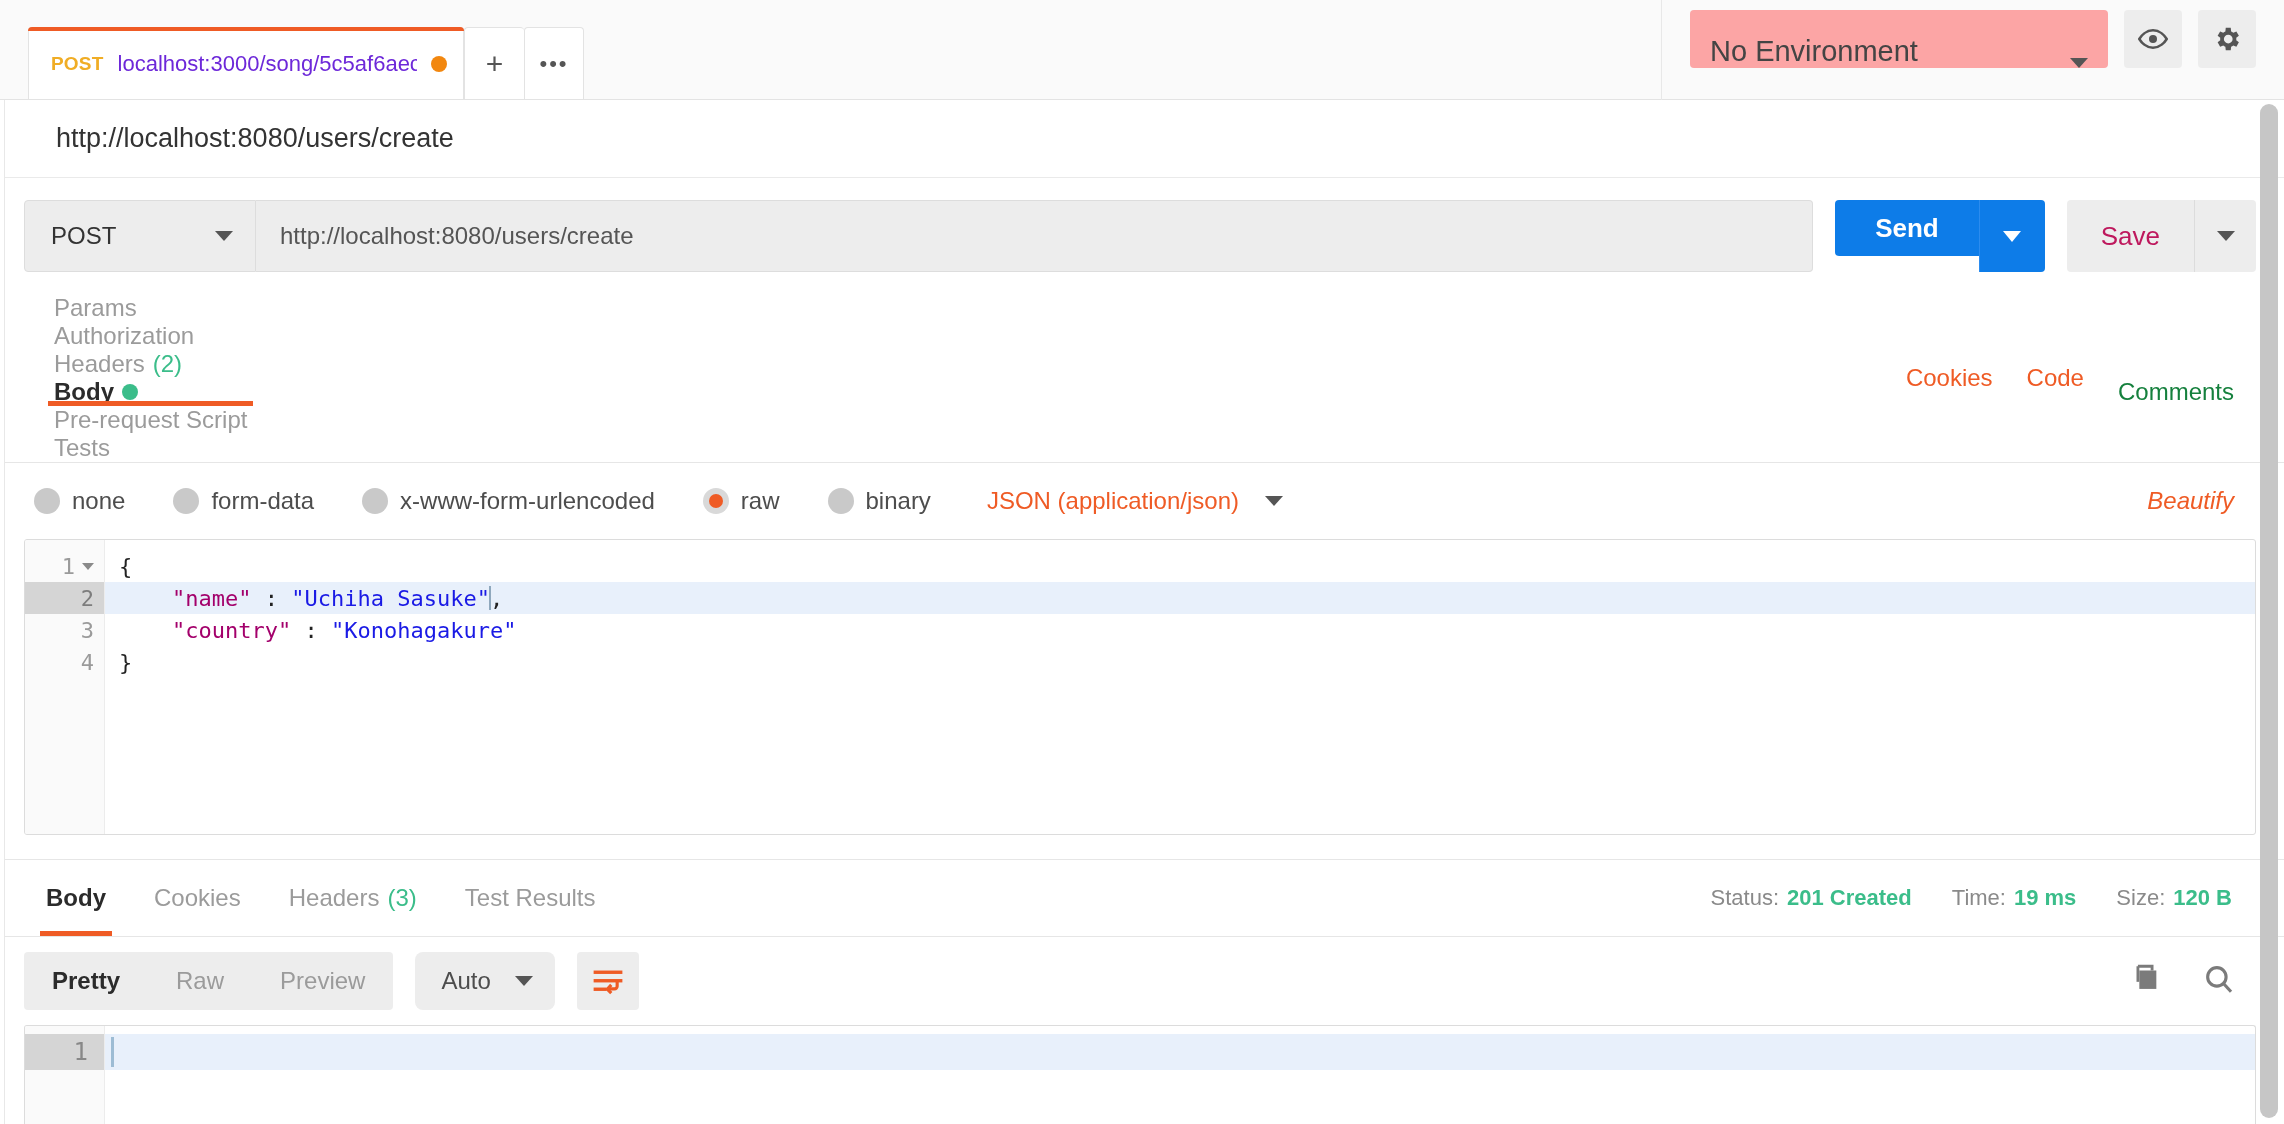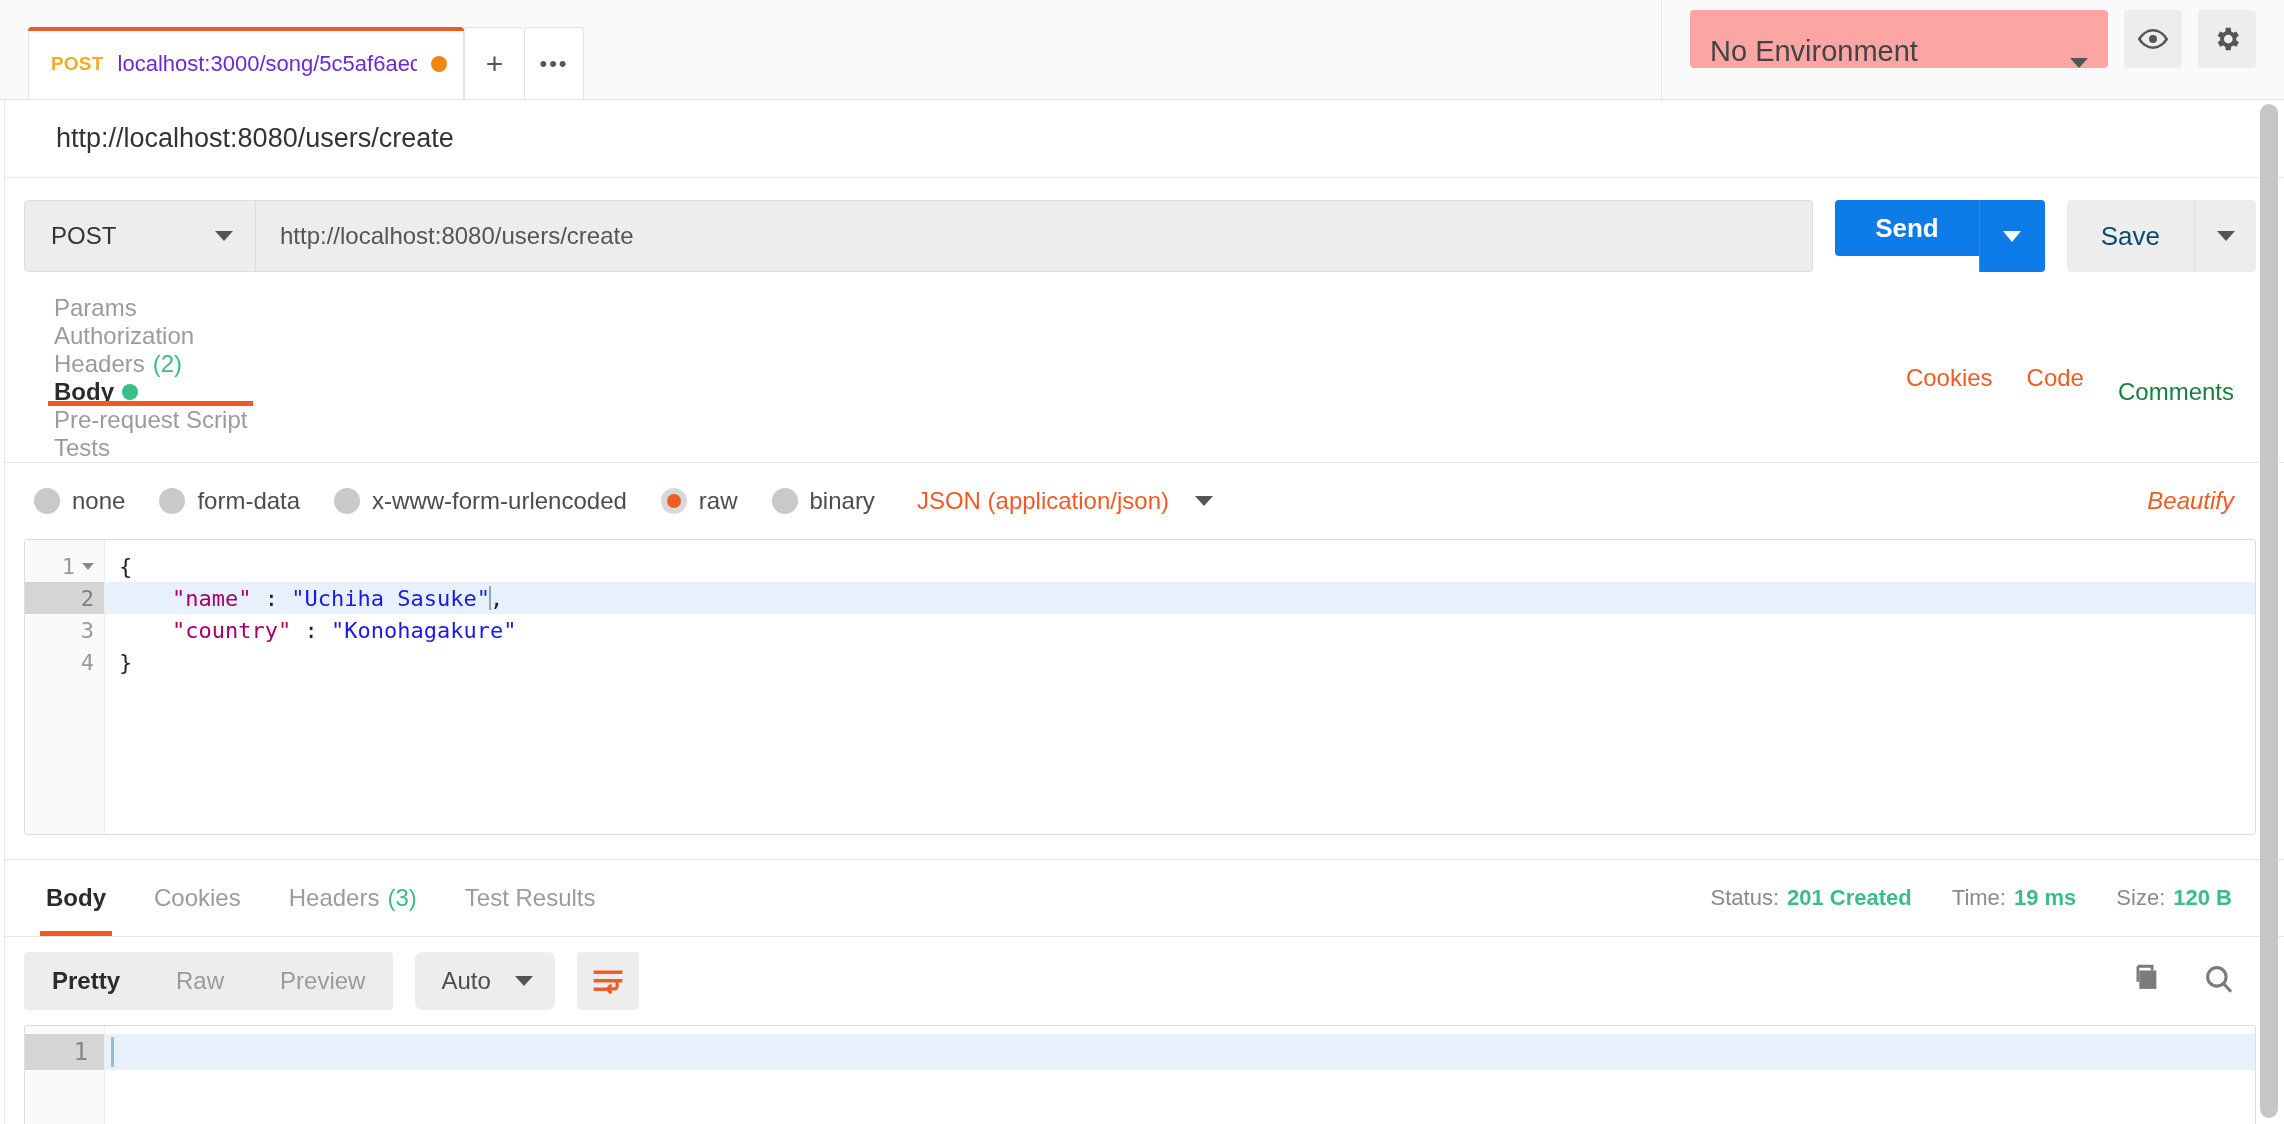--- a/index.html
+++ b/index.html
@@ -198,21 +198,21 @@
     width: 66px; height: 72px;
     border-radius: 0 4px 4px 0;
     border-left: 1px solid #2b8cef;
     display: flex; align-items: center; justify-content: center;
     cursor: pointer;
   }
   .caret-w { width: 0; height: 0; border-left: 9px solid transparent; border-right: 9px solid transparent; border-top: 11px solid #fff; }
   .save-group { display: flex; margin-left: 22px; }
   .save-btn {
     background: #ededed;
-    color: #0c4a6e;
+    color: #be185d;
     border: none;
     height: 72px;
     padding: 0 34px;
     font-size: 26px;
     border-radius: 4px 0 0 4px;
     cursor: pointer;
     font-family: "Liberation Sans", sans-serif;
   }
   .save-caret {
     background: #ededed;
@@ -256,21 +256,21 @@
 
   
   .body-type-row {
     flex: 0 0 76px;
     display: flex;
     align-items: center;
     padding: 0 28px 0 34px;
     background: #fff;
     justify-content: space-between;
   }
-  .bt-left { display: flex; align-items: flex-start; gap: 0; }
+  .bt-left { display: flex; align-items: flex-start; gap: 14px; }
   .radio-opt { display: flex; align-items: center; gap: 12px; margin-right: 34px; cursor: pointer; }
   .radio {
     width: 26px; height: 26px; border-radius: 50%;
     background: #c9c9c9;
     display: flex; align-items: center; justify-content: center;
   }
   .radio.on { background: #d9d9d9; }
   .radio.on::after { content: ""; width: 14px; height: 14px; border-radius: 50%; background: #ef5b25; }
   .radio-lbl { font-size: 24px; color: #4d4d4d; }
   .json-select { display: flex; align-items: center; gap: 26px; margin-left: 8px; cursor: pointer; }

